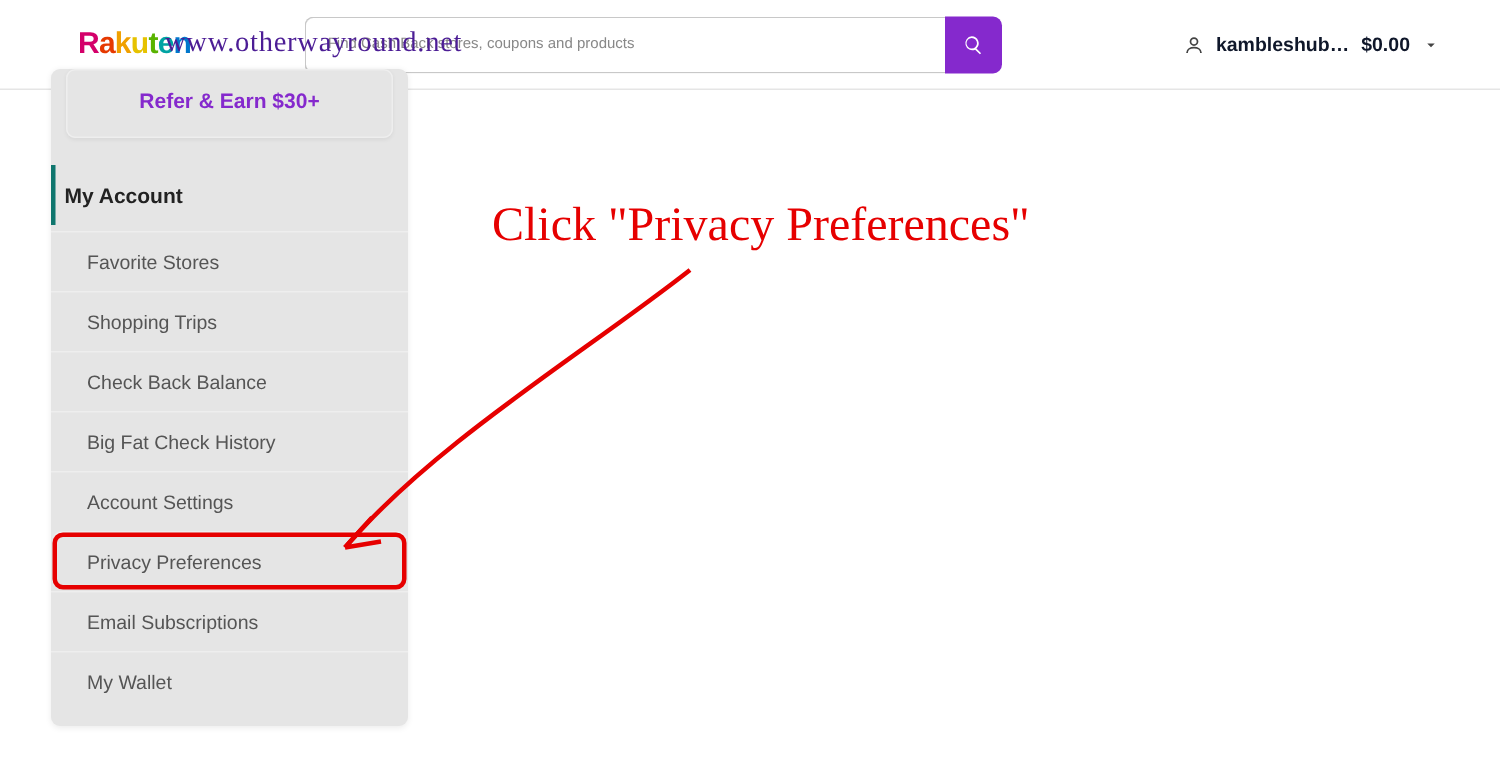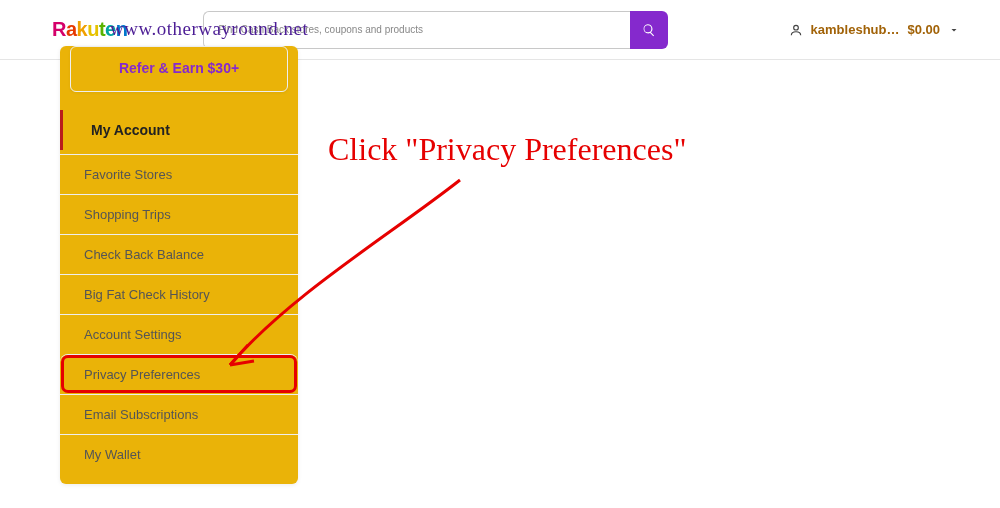--- a/index.html
+++ b/index.html
@@ -63,33 +63,33 @@
     cursor: pointer;
   }
   .search-btn svg { width: 14px; height: 14px; fill: #fff; }
   .user-area {
     margin-left: auto;
     display: flex;
     align-items: center;
     gap: 8px;
     font-size: 13px;
     font-weight: 600;
-    color: #a16207;
+    color: #0f172a;
   }
   .user-area svg.user { width: 14px; height: 14px; fill: none; stroke: #444; stroke-width: 2; }
   .user-area .balance { font-weight: 700; }
   .user-area svg.chev { width: 12px; height: 12px; fill: #444; }
 
   
   .sidebar {
     position: absolute;
-    left: 60px;
+    left: 34px;
     top: 46px;
     width: 238px;
-    background: #eab308;
+    background: #e5e5e5;
     box-shadow: 0 1px 4px rgba(0,0,0,0.08);
     border-radius: 6px;
     padding-bottom: 10px;
   }
   .refer-card {
     margin: 0 10px 18px 10px;
     padding: 12px 0 14px 0;
     text-align: center;
     border: 1px solid #eee;
     border-radius: 6px;
@@ -107,22 +107,22 @@
     font-size: 13px;
     color: #555;
     border-top: 1px solid #eee;
     cursor: pointer;
   }
   .nav-list li.section-head {
     font-weight: 800;
     color: #222;
     font-size: 14px;
     border-top: none;
-    border-left: 3px solid #b91c1c;
-    padding-left: 28px;
+    border-left: 3px solid #0f766e;
+    padding-left: 6px;
     margin-bottom: 4px;
   }
   .nav-list li.highlighted {
     outline: 3px solid #e60000;
     outline-offset: -4px;
     border-radius: 8px;
   }
 
   
   .annotation-text {

